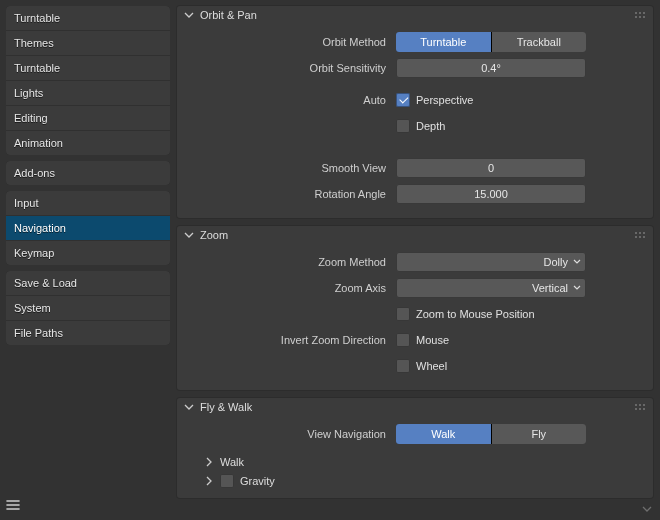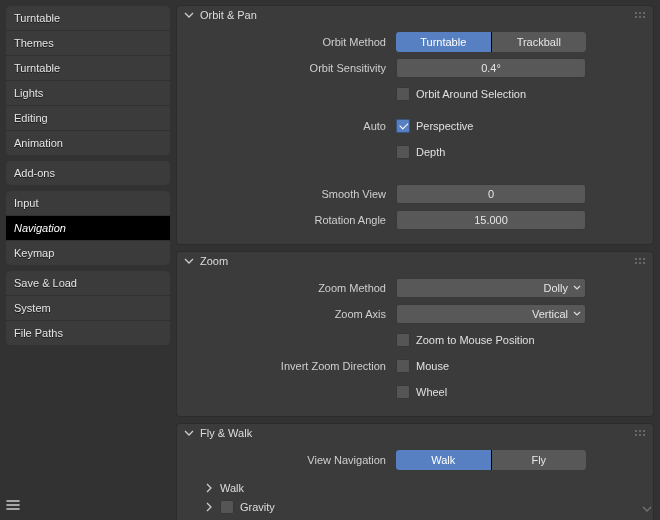--- a/index.html
+++ b/index.html
@@ -2,21 +2,21 @@
 <html><head>
 <meta charset="utf-8">
 <style>
   * { box-sizing: border-box; margin: 0; padding: 0; font-family: -apple-system, BlinkMacSystemFont, "Segoe UI", sans-serif; }
   html, body { width: 660px; height: 520px; background: #323232; color: #ddd; font-size: 11px; overflow: hidden; }
   .root { display: flex; height: 100%; }
   .sidebar { width: 176px; padding: 6px; display: flex; flex-direction: column; gap: 6px; }
   .side-group { display: flex; flex-direction: column; gap: 0; border-radius: 4px; overflow: hidden; box-shadow: inset 0 0 0 1px rgba(0,0,0,0.3); }
   .side-item { background: #3b3b3b; color: #e6e6e6; padding: 6px 8px; font-size: 11px; border-bottom: 1px solid #303030; text-shadow: 0 1px 0 rgba(0,0,0,0.6); cursor: pointer; }
   .side-item:last-child { border-bottom: none; }
-  .side-item.active { background: #000000; color: #fff; font-style: italic; }
+  .side-item.active { background: #0c4a6e; color: #fff; }
   .main { flex: 1; padding: 5px 6px 6px 0; display: flex; flex-direction: column; gap: 6px; overflow: hidden; position: relative; }
   .panel { background: #3b3b3b; border-radius: 4px; box-shadow: inset 0 0 0 1px rgba(0,0,0,0.25); }
   .panel-header { display: flex; align-items: center; padding: 4px 8px; font-size: 11px; color: #ddd; position: relative; cursor: pointer; }
   .panel-header .chev { margin-right: 6px; display:inline-flex; }
   .panel-header .grip { position:absolute; right:6px; top:6px; opacity:.55; }
   .panel-body { padding: 6px 12px 14px 12px; }
   .row { display: flex; align-items: center; height: 22px; margin-bottom: 4px; gap: 8px; }
   .row:last-child { margin-bottom: 0; }
   .row-label { width: 200px; text-align: right; color: #cfcfcf; font-size: 11px; padding-right: 2px; }
   .row-ctrl { flex: 1; max-width: 190px; display: flex; gap: 0; }
@@ -99,27 +99,20 @@
               <div class="seg-btn">Trackball</div>
             </div>
           </div>
         </div>
         <div class="row">
           <div class="row-label">Orbit Sensitivity</div>
           <div class="row-ctrl">
               <div class="numfield">0.4°</div>
             </div>
         </div>
-        <div class="row check-row">
-          <div class="row-label"></div>
-          <div class="row-ctrl">
-            <span class="check"></span>
-            <span class="check-label">Orbit Around Selection</span>
-          </div>
-        </div>
         <div class="row check-row" style="margin-top:10px;">
           <div class="row-label">Auto</div>
           <div class="row-ctrl">
             <span class="check checked"></span>
             <span class="check-label">Perspective</span>
           </div>
         </div>
         <div class="row check-row">
           <div class="row-label"></div>
           <div class="row-ctrl">

